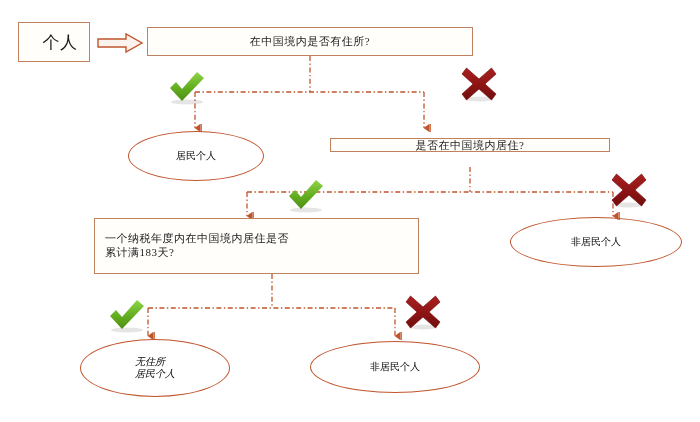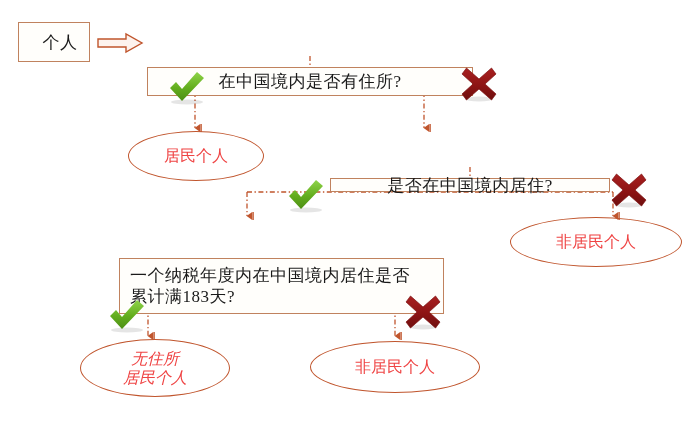--- a/index.html
+++ b/index.html
@@ -16,31 +16,30 @@
   .node{position:absolute;box-sizing:border-box;display:flex;align-items:center;justify-content:center;}
 
   
   .rect{
     border:1.5px solid #c0825e;
     background:#fffefb;
     color:#1a1a1a;
     letter-spacing:.5px;
   }
   .rect.start{font-size:17px;}
-  .rect.decision{font-size:17px;margin-top:40px;}
+  .rect.decision{font-size:11px;}
   .rect.decision.left-al{justify-content:flex-start;padding-left:10px;text-align:left;line-height:1.25;}
 
   
   .ellipse{
     border:1.6px solid #c0552d;
     border-radius:50%;
     background:transparent;
-    color:#ef4444;
-    font-size:16px;
-    text-align:center;
+    color:#000000;
+    font-size:10px;
     line-height:1.2;
   }
 
   
   #wires{position:absolute;left:0;top:0;width:700px;height:422px;pointer-events:none;}
 
   
   .icon{position:absolute;}
   .icon svg{display:block;}
 
@@ -125,21 +124,21 @@
       <path d="M4,18 L10,12 L16,19 L31,2 L38,8 L16,31 Z" fill="url(#g1)"></path>
     </svg>
   </div>
   <div class="icon" style="left:609px;top:170px;">
     <svg width="40" height="40" viewBox="0 0 40 40">
       <ellipse cx="20" cy="35" rx="14" ry="2.4" fill="#000" opacity="0.10"></ellipse>
       <path d="M7.5,4 L20,15 L32.5,4 L37,10 L26,20 L37,30 L32.5,36 L20,25 L7.5,36 L3,30 L14,20 L3,10 Z" fill="url(#r1)" stroke="#7d1111" stroke-width="0.7" stroke-linejoin="round"></path>
     </svg>
   </div>
 
-  <div class="node rect decision left-al txt2" style="left:119px;top:218px;width:325px;height:56px;">一个纳税年度内在中国境内居住是否
+  <div class="node rect decision left-al txt2" style="left:94px;top:218px;width:325px;height:56px;">一个纳税年度内在中国境内居住是否
 累计满183天?</div>
 
   <div class="node ellipse" style="left:510px;top:217px;width:172px;height:50px;">非居民个人</div>
 
   <div class="icon" style="left:106px;top:298px;">
     <svg width="42" height="36" viewBox="0 0 42 36">
       <ellipse cx="21" cy="32" rx="16" ry="2.6" fill="#000" opacity="0.10"></ellipse>
       <path d="M4,18 L10,12 L16,19 L31,2 L38,8 L16,31 Z" fill="url(#g1)"></path>
     </svg>
   </div>

